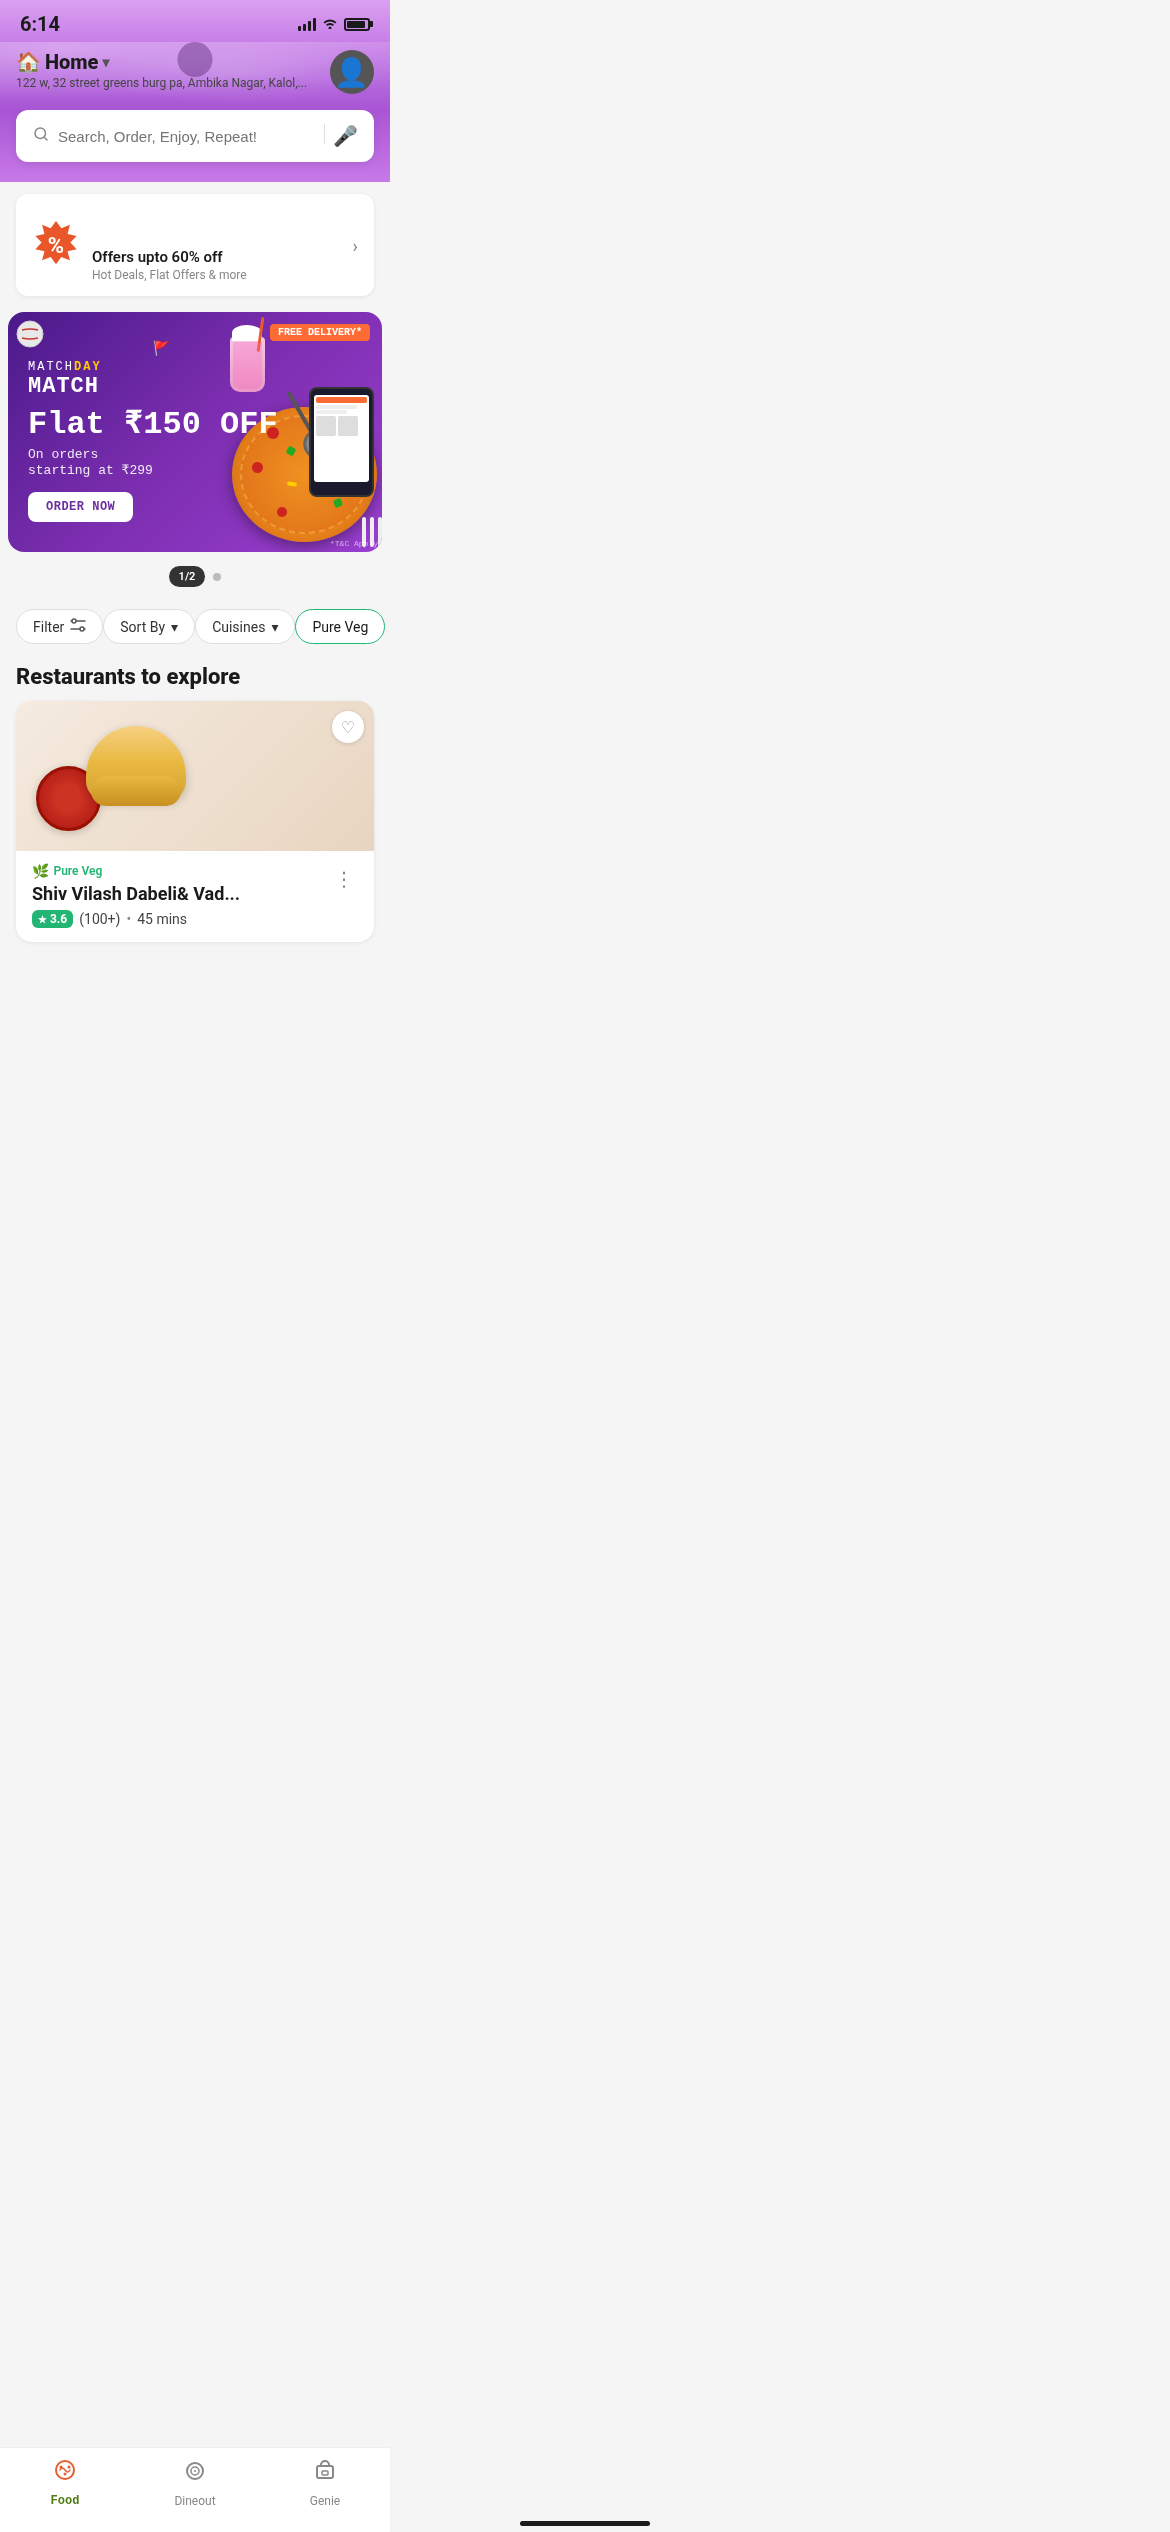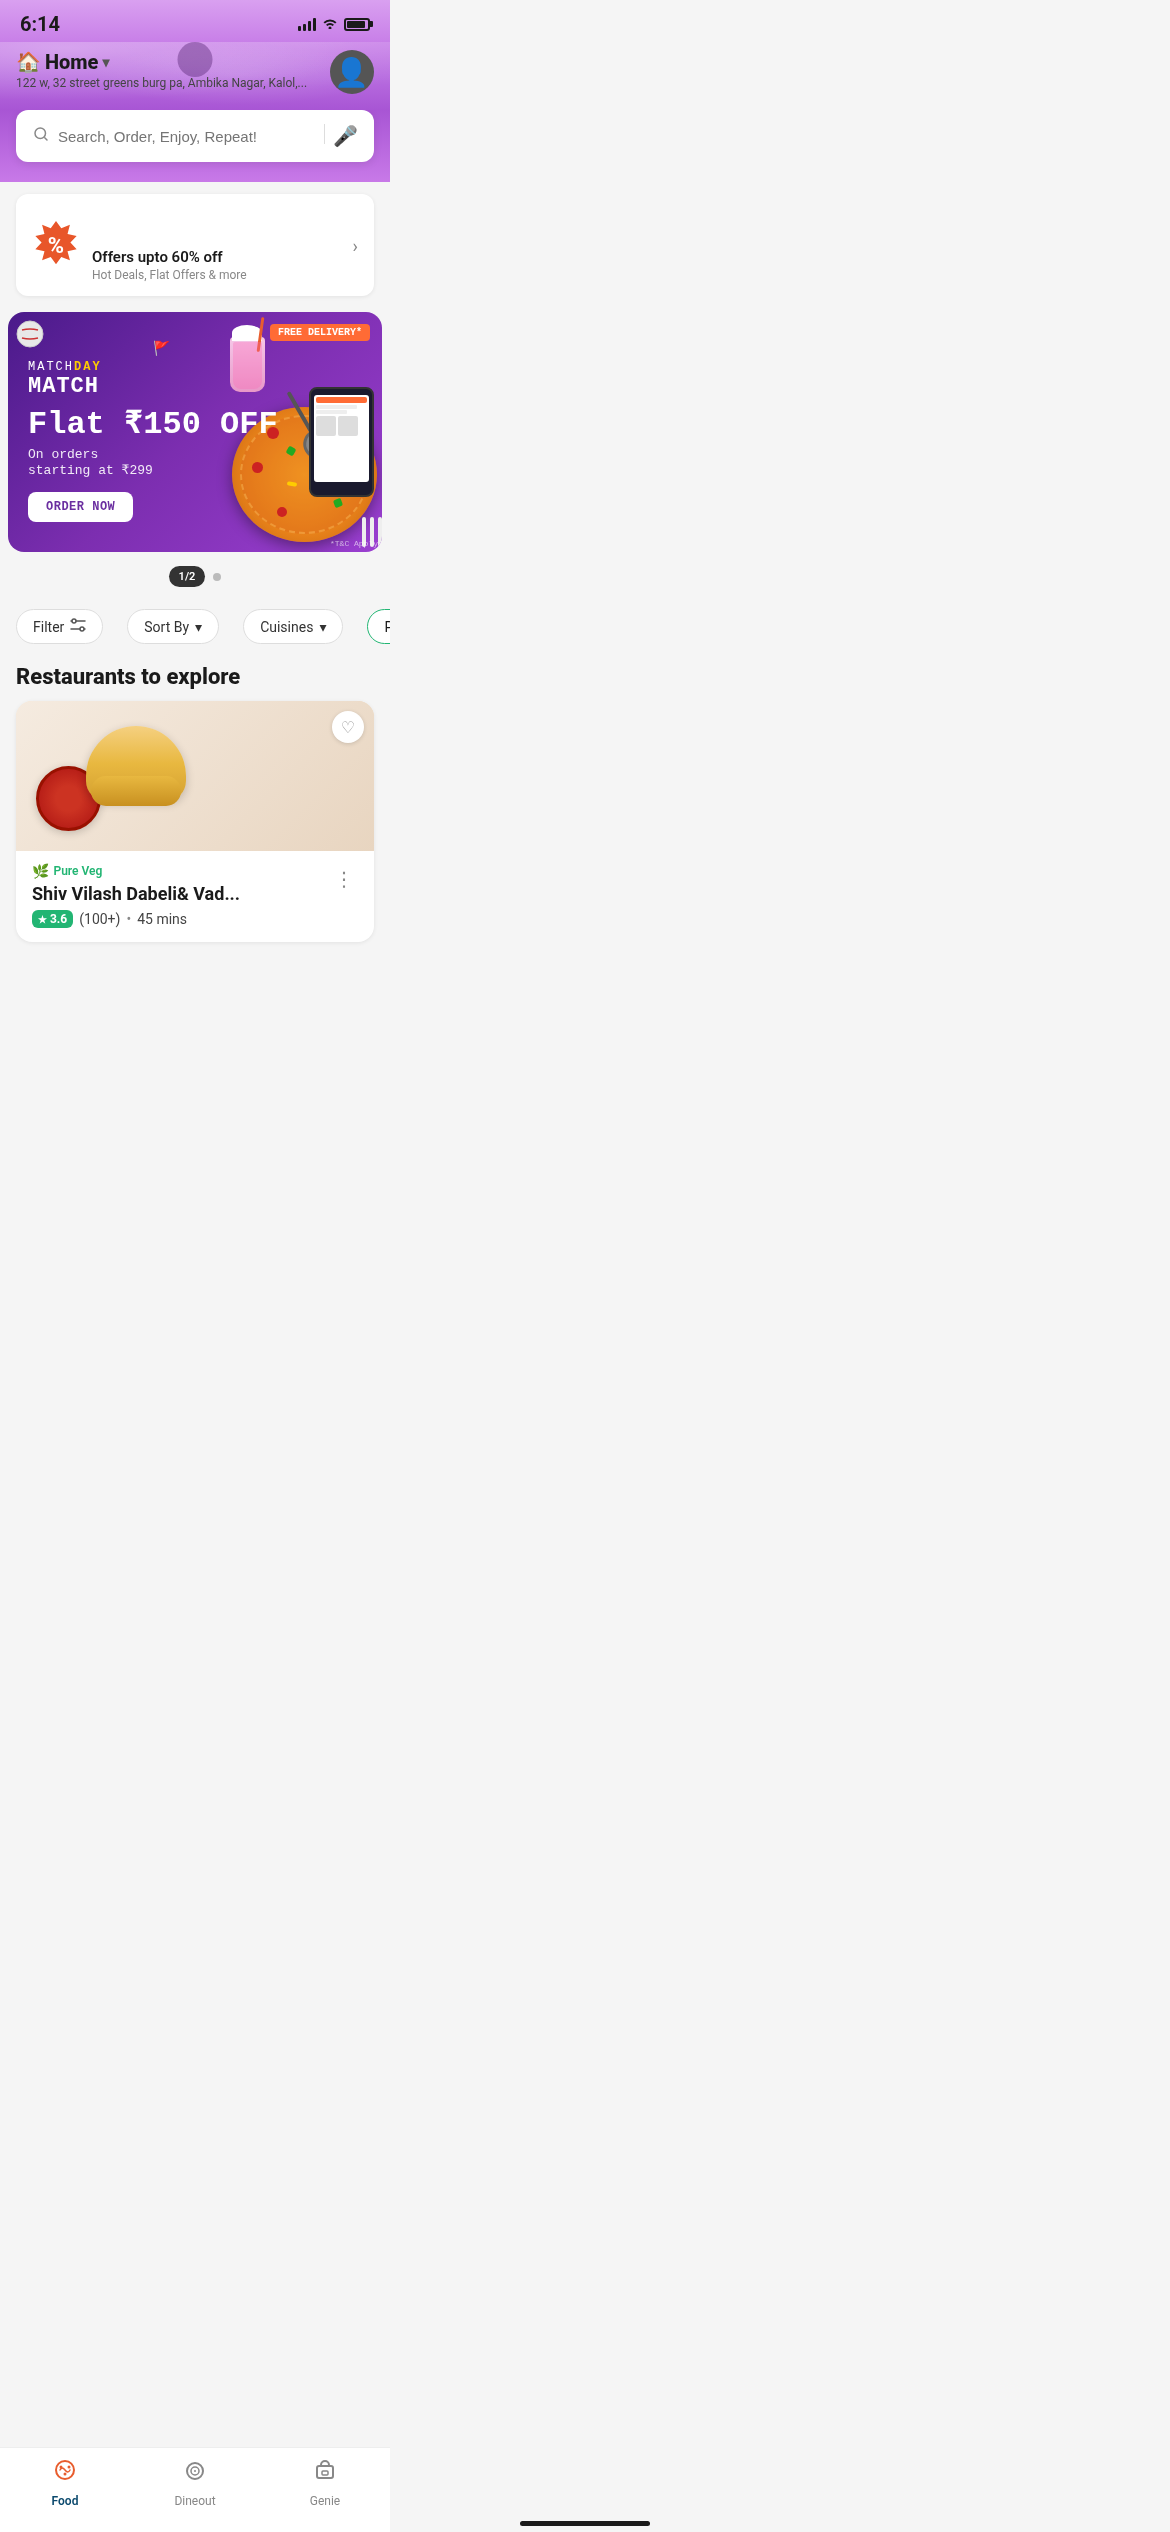--- a/index.html
+++ b/index.html
@@ -281,21 +281,21 @@
     .dot-inactive {
       width: 8px;
       height: 8px;
       background: #bbb;
       border-radius: 50%;
     }
 
     
     .filter-row {
       display: flex;
-      gap: 24px;
+      gap: 0;
       padding: 8px 16px 12px;
       overflow-x: auto;
       scrollbar-width: none;
       justify-content: space-between;
     }
     .filter-row::-webkit-scrollbar { display: none; }
     .filter-chip {
       display: flex;
       align-items: center;
       gap: 6px;
@@ -433,22 +433,23 @@
     .nav-icon {
       font-size: 24px;
       color: #888;
     }
     .nav-icon.active { color: #e85d2e; }
     .nav-label {
       font-size: 12px;
       color: #888;
     }
     .nav-label.active {
-      color: #0c4a6e;
+      color: #4d7c0f;
       font-weight: 600;
+      font-family: Liberation Mono, monospace;
     }
 
     
     .home-indicator {
       position: fixed;
       bottom: 6px;
       left: 50%;
       transform: translateX(-50%);
       width: 130px;
       height: 5px;

